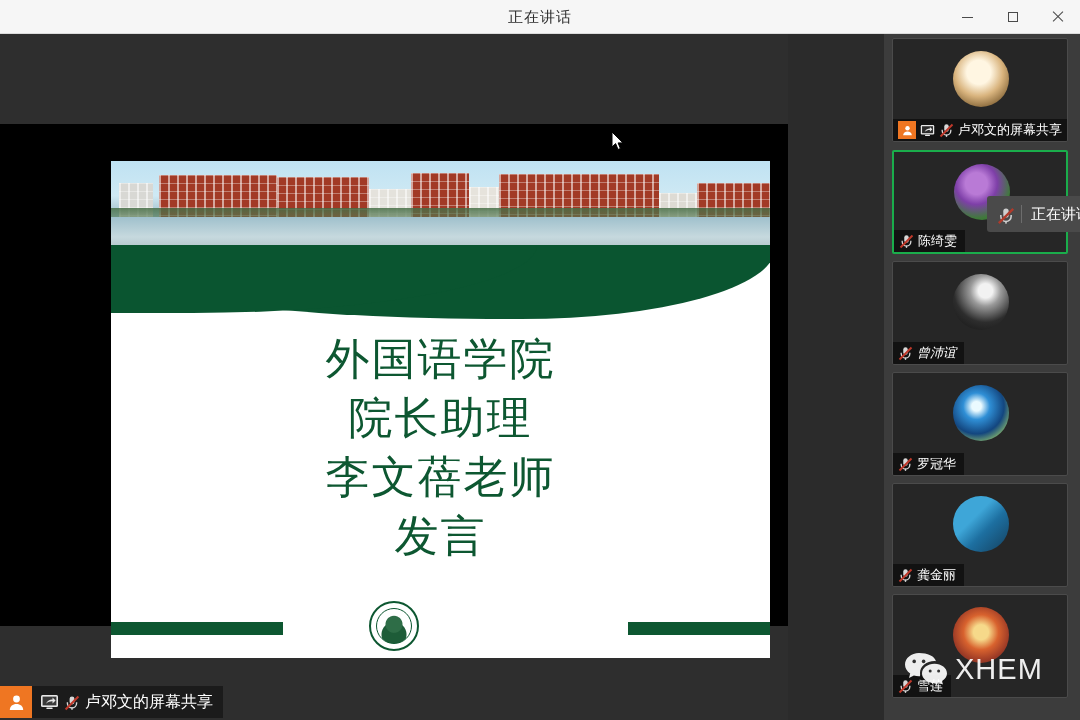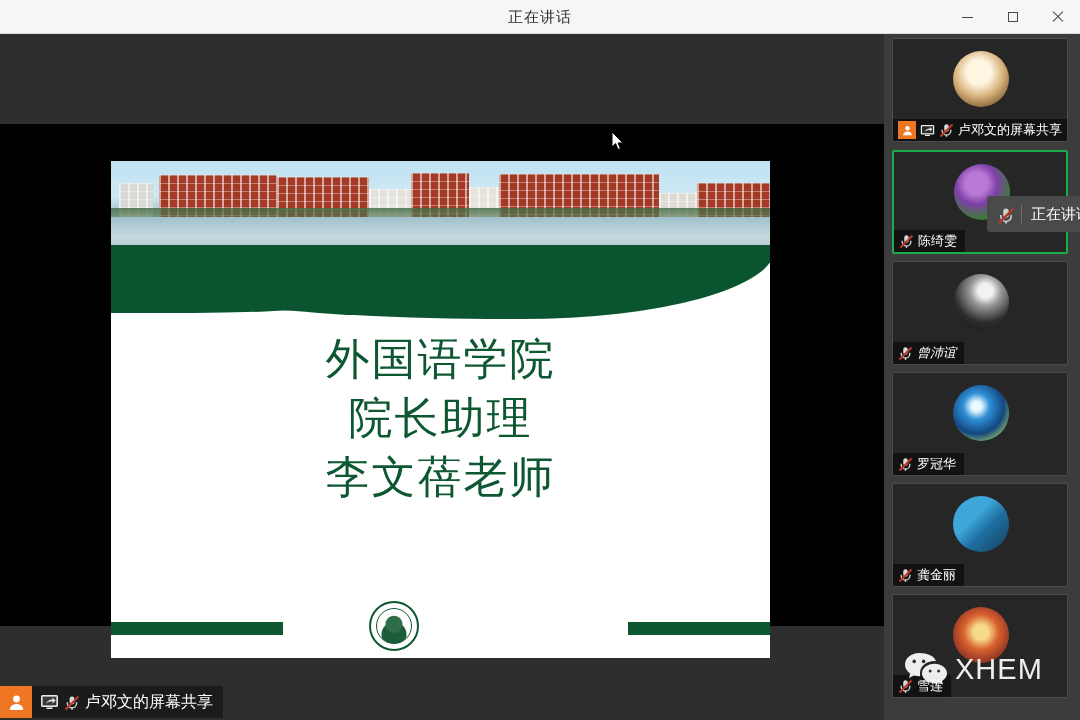--- a/index.html
+++ b/index.html
@@ -31,21 +31,21 @@
   .glyph-close { position: relative; width: 12px; height: 12px; display: block; }
   .glyph-close::before, .glyph-close::after {
     content: ""; position: absolute; left: -1px; top: 5px; width: 14px; height: 1px;
     background: #4a4a4a;
   }
   .glyph-close::before { transform: rotate(45deg); }
   .glyph-close::after  { transform: rotate(-45deg); }
 
   
   .stage {
-    position: absolute; left: 0; top: 34px; width: 884px; height: 686px;
+    position: absolute; left: 0; top: 34px; width: 788px; height: 686px;
     background: #2e2e2e; overflow: hidden;
   }
   .letterbox {
     position: absolute; left: 0; top: 90px; width: 884px; height: 502px;
     background: #000;
   }
   .slide {
     position: absolute; left: 111px; top: 127px; width: 659px; height: 497px;
     background: #ffffff; overflow: hidden;
   }
@@ -209,20 +209,21 @@
       <div class="water"></div>
     </div>
 
     <div class="green-band"></div>
     <div class="green-band2"></div>
 
     <div class="slide-title">
       <div>外国语学院</div>
       <div>院长助理</div>
       <div>李文蓓老师</div>
+      <div>发言</div>
     </div>
 
     <div class="footer-bar-l"></div>
     <div class="footer-bar-r"></div>
     <div class="seal">
       <div class="seal-inner"></div>
     </div>
   </div>
 
   <svg class="cursor" viewBox="0 0 12 19">

